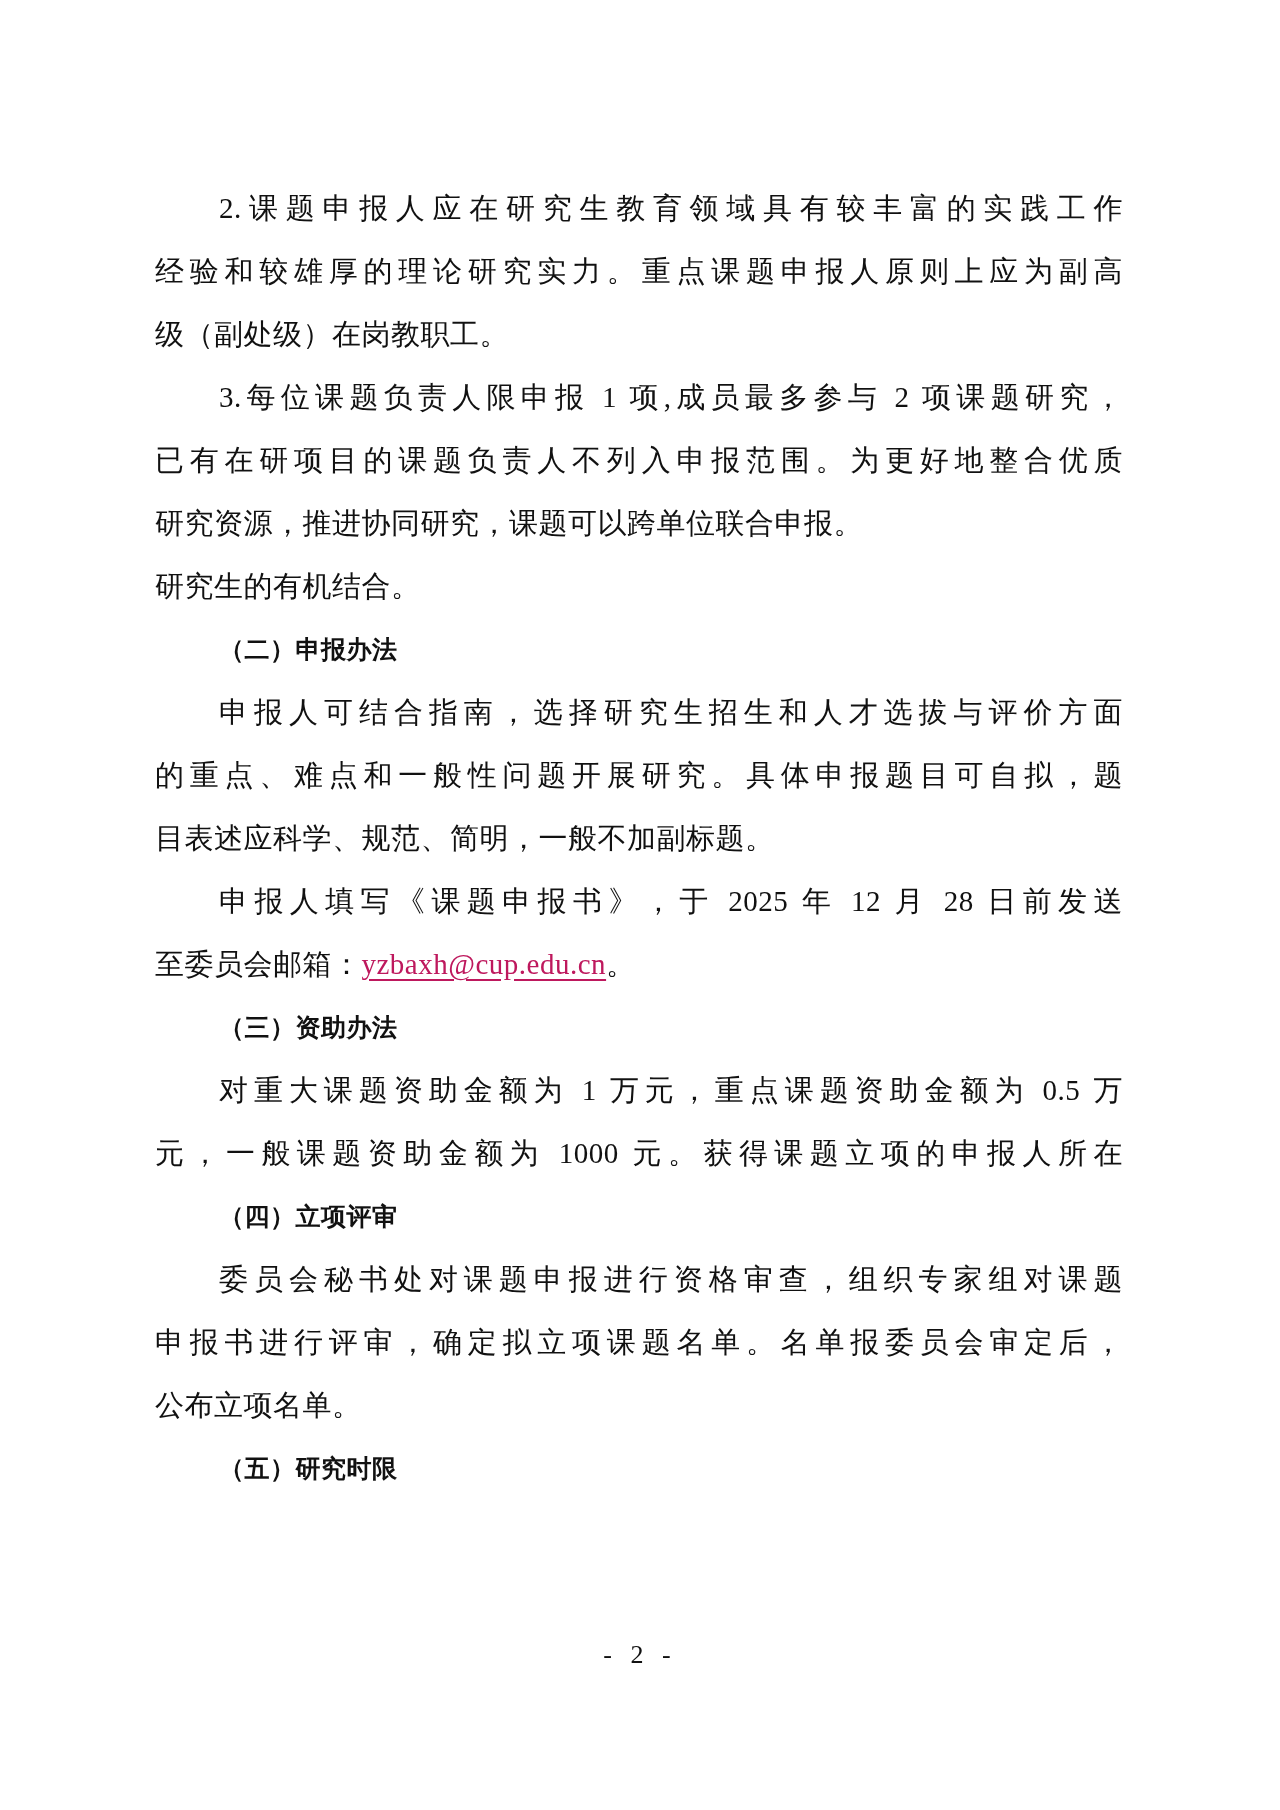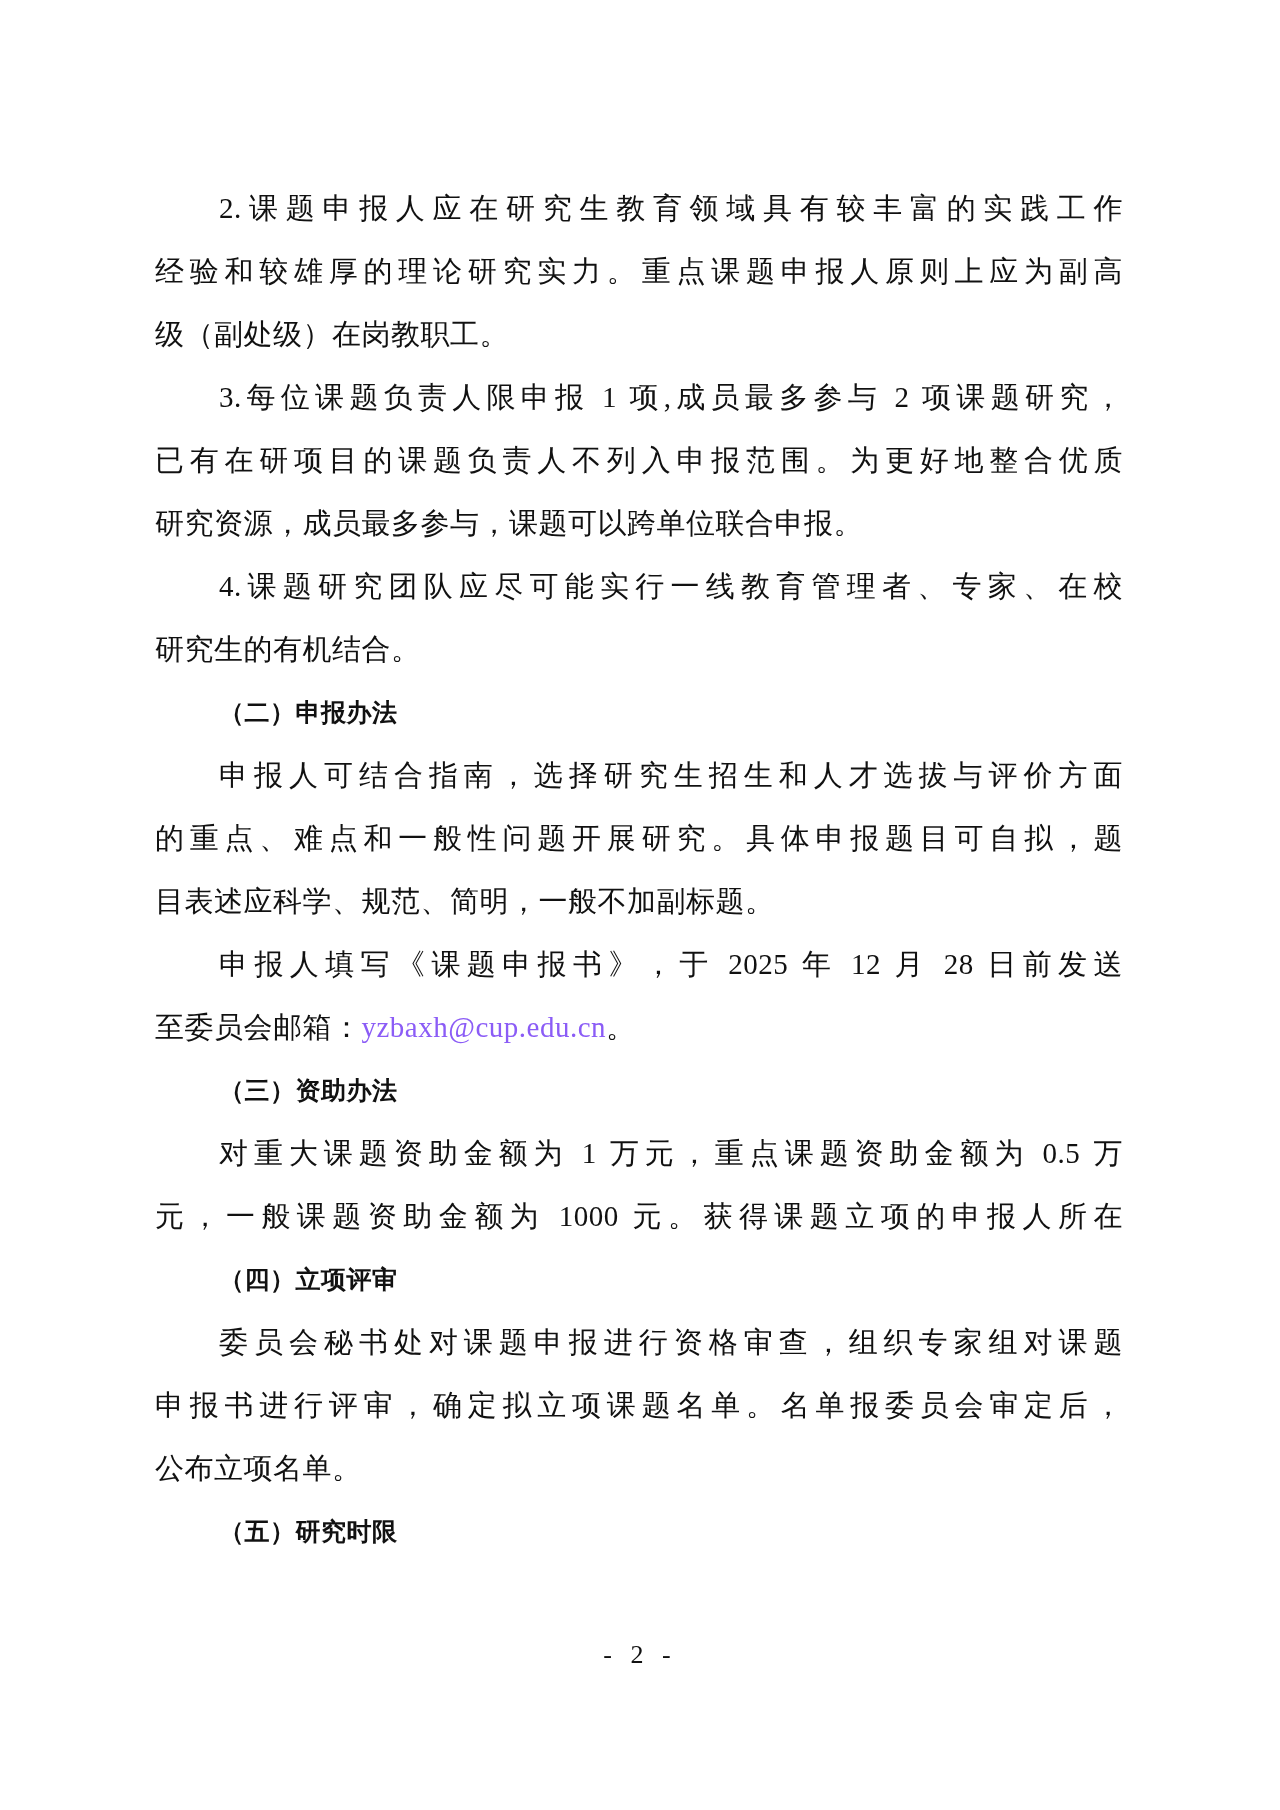--- a/index.html
+++ b/index.html
@@ -40,22 +40,23 @@
     text-align-last: justify;
   }
   .indent {
     text-indent: 64px;
   }
   .heading {
     font-weight: 700;
     font-size: 25px;
   }
   .email-link {
+    text-decoration: underline;
     text-underline-offset: 5px;
-    color: #8b5cf6;
+    color: #be185d;
     cursor: pointer;
   }
   .footer {
     position: absolute;
     left: 0;
     top: 1638px;
     width: 1280px;
     height: 34px;
     line-height: 34px;
     text-align: center;
@@ -69,23 +70,22 @@
 <div class="page">
 
   <div class="doc">
 
     <div class="line indent just">2.课题申报人应在研究生教育领域具有较丰富的实践工作</div>
     <div class="line just">经验和较雄厚的理论研究实力。重点课题申报人原则上应为副高</div>
     <div class="line">级（副处级）在岗教职工。</div>
 
     <div class="line indent just">3.每位课题负责人限申报 1 项,成员最多参与 2 项课题研究，</div>
     <div class="line just">已有在研项目的课题负责人不列入申报范围。为更好地整合优质</div>
-    <div class="line">研究资源，成员最多参与，课题可以跨单位联合申报。</div>
+    <div class="line">研究资源，推进协同研究，课题可以跨单位联合申报。</div>
 
-    <div class="line indent just">4.课题研究团队应尽可能实行一线教育管理者、专家、在校</div>
     <div class="line">研究生的有机结合。</div>
 
     <div class="line indent heading">（二）申报办法</div>
 
     <div class="line indent just">申报人可结合指南，选择研究生招生和人才选拔与评价方面</div>
     <div class="line just">的重点、难点和一般性问题开展研究。具体申报题目可自拟，题</div>
     <div class="line">目表述应科学、规范、简明，一般不加副标题。</div>
 
     <div class="line indent just">申报人填写《课题申报书》，于 2025 年 12 月 28 日前发送</div>
     <div class="line"><span>至委员会邮箱：</span><span class="email-link">yzbaxh@cup.edu.cn</span><span>。</span></div>

